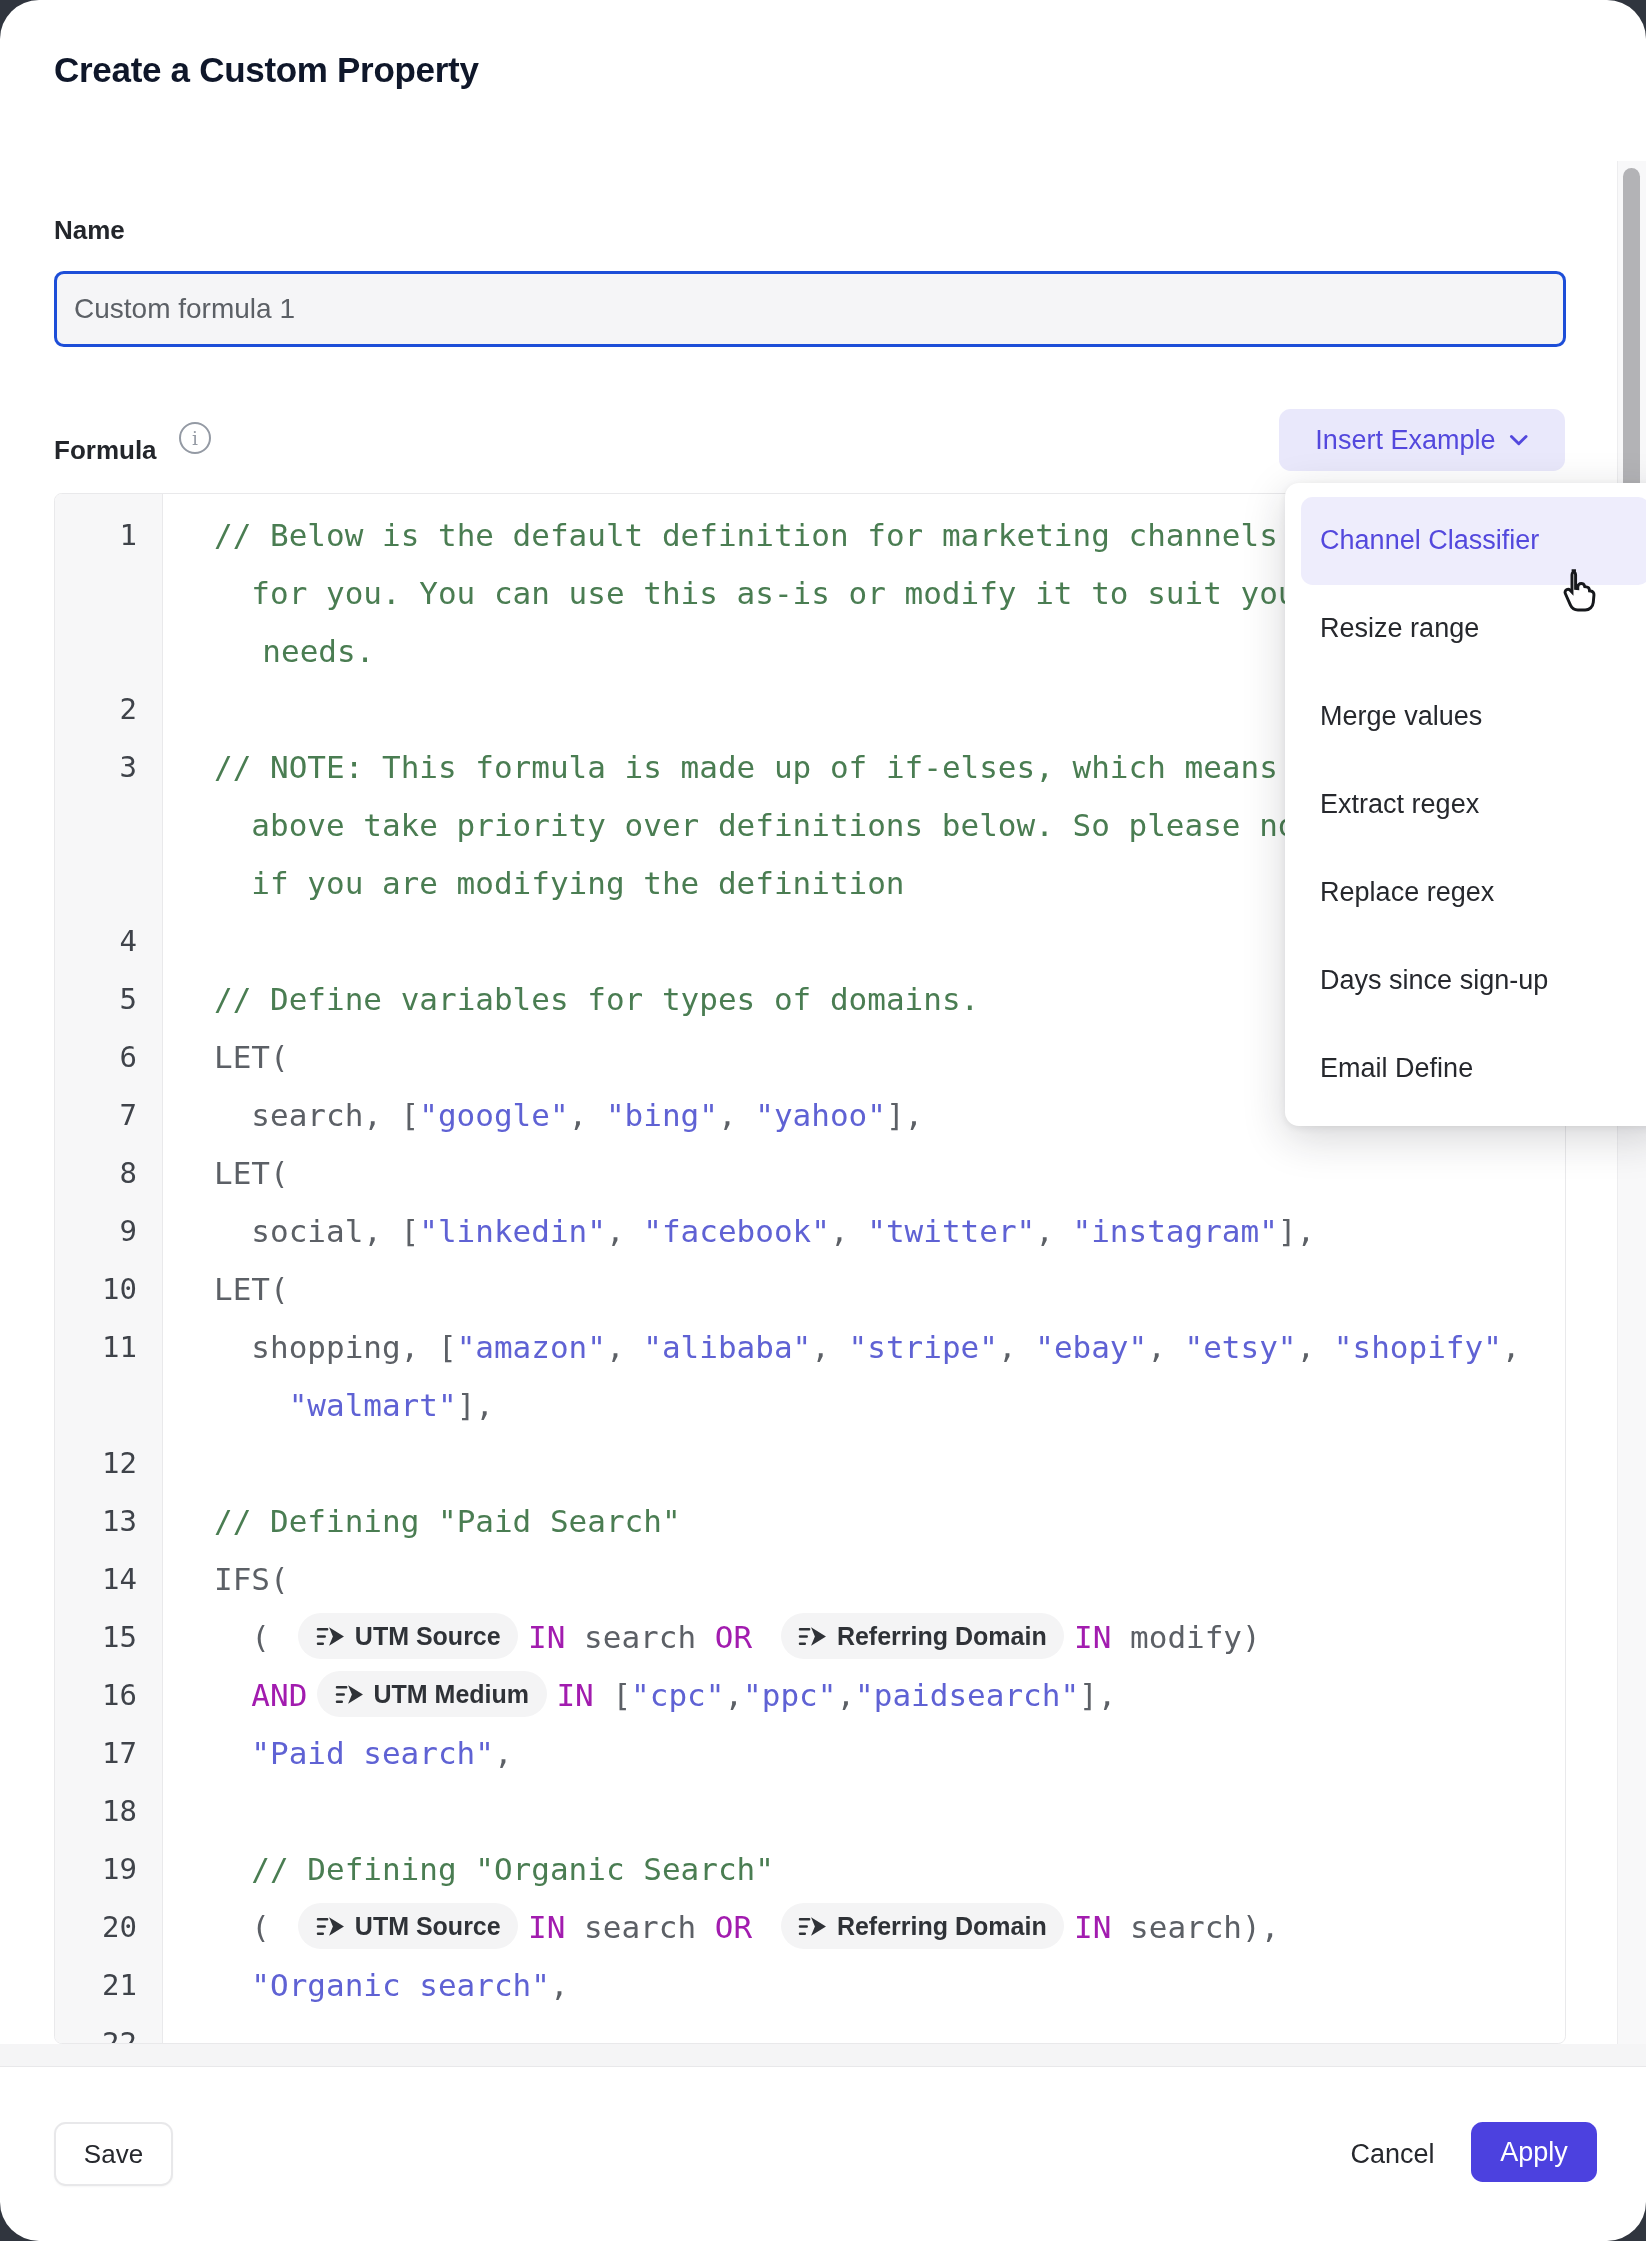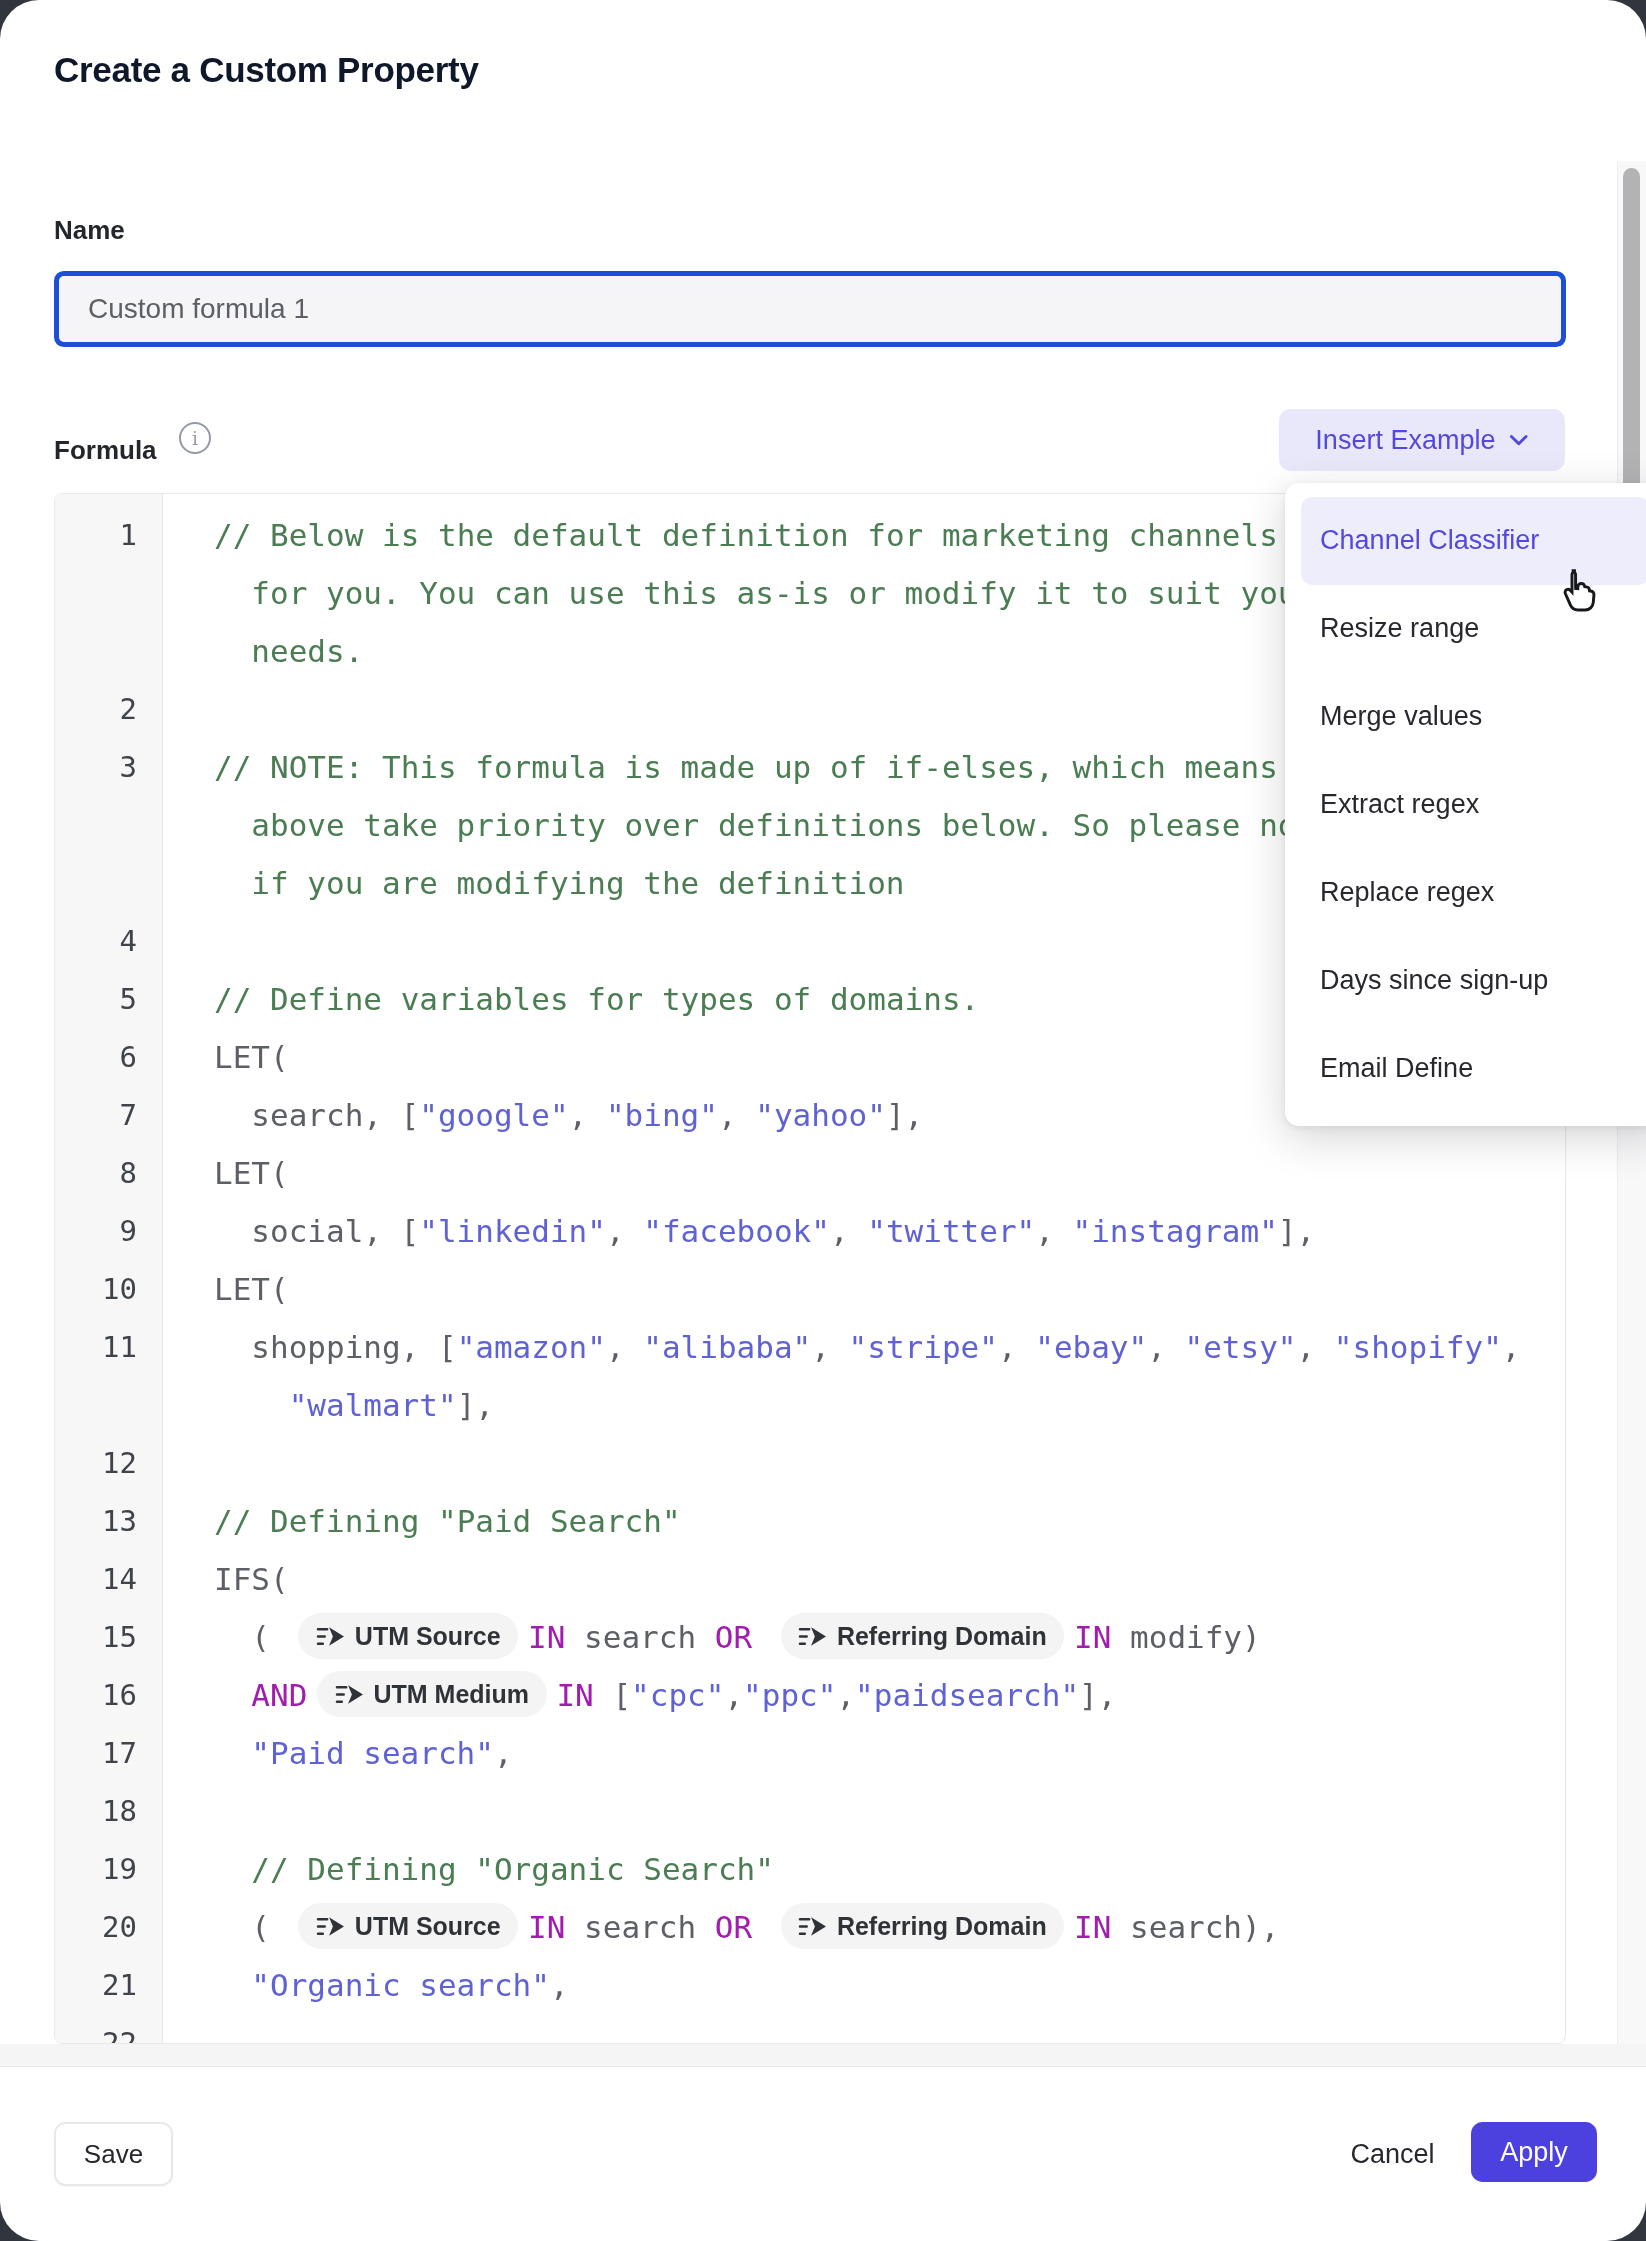--- a/index.html
+++ b/index.html
@@ -4,22 +4,22 @@
 <style>
   html,body{margin:0;padding:0;background:#30353e;}
   .stage{position:relative;width:1646px;height:2241px;background:var(--backdrop,#30353e);
          font-family:"Liberation Sans",sans-serif;overflow:hidden;}
   .modal{position:absolute;inset:0;background:#ffffff;border-radius:39px;overflow:hidden;}
 
   .title{position:absolute;left:54px;top:50px;font-size:35px;font-weight:700;color:#0f172a;letter-spacing:-0.3px;}
 
   .name-label{position:absolute;left:54px;top:215px;font-size:26px;font-weight:700;color:#23262b;}
   .name-input{position:absolute;left:54px;top:271px;width:1512px;height:76px;background:#f5f5f7;
-              border:5px solid #1d4ed8;border-radius:9.8px;display:flex;align-items:center;
-              padding:0 29px;box-sizing:border-box;font-size:28px;color:#5c6066;}
+              border:3px solid #1d4ed8;border-radius:9.8px;display:flex;align-items:center;
+              padding:0 17px;box-sizing:border-box;font-size:28px;color:#5c6066;}
 
   .formula-label{position:absolute;left:54px;top:435px;font-size:26px;font-weight:700;color:#23262b;}
   .info-icon{position:absolute;left:179px;top:422px;width:28px;height:28px;border:2.4px solid #949aa4;
              border-radius:50%;color:#949aa4;display:flex;align-items:center;justify-content:center;
              font-family:"DejaVu Serif",serif;font-size:18.5px;}
 
   .insert-btn{position:absolute;left:1279px;top:409px;width:286px;height:62px;border-radius:11.7px;
               background:var(--accent-light,#e9e8fb);color:var(--accent-text,#5348dd);
               font-family:"Liberation Sans",sans-serif;font-size:27px;font-weight:500;
               display:flex;align-items:center;justify-content:center;gap:13.7px;border:none;cursor:pointer;}
@@ -91,21 +91,21 @@
       <svg width="19.5" height="12.7" viewBox="0 0 20 13">
         <path d="M2.5 2.5 L10 10 L17.5 2.5" fill="none" stroke="#5348dd" stroke-width="3" stroke-linecap="round" stroke-linejoin="round"></path>
       </svg>
     </button>
 
     <div class="editor">
       <div class="gutter-bg"></div>
       <div class="code-rows">
           <div class="crow"><span class="ln">1</span><span class="ccode" style="padding-left: calc(0ch + 52px);"><span class="seg-c">// Below is the default definition for marketing channels</span></span></div>
           <div class="crow"><span class="ln"></span><span class="ccode" style="padding-left: calc(2ch + 52px);"><span class="seg-c">for you. You can use this as-is or modify it to suit you</span></span></div>
-          <div class="crow"><span class="ln"></span><span class="ccode" style="padding-left: calc(2ch + 52px);"><span class="seg-c">needs.</span></span></div>
+          <div class="crow"><span class="ln"></span><span class="ccode" style="padding-left: calc(2ch + 52px); margin-left: 11px;"><span class="seg-c">needs.</span></span></div>
           <div class="crow"><span class="ln">2</span><span class="ccode" style="padding-left: calc(0ch + 52px);"></span></div>
           <div class="crow"><span class="ln">3</span><span class="ccode" style="padding-left: calc(0ch + 52px);"><span class="seg-c">// NOTE: This formula is made up of if-elses, which means</span></span></div>
           <div class="crow"><span class="ln"></span><span class="ccode" style="padding-left: calc(2ch + 52px);"><span class="seg-c">above take priority over definitions below. So please no</span></span></div>
           <div class="crow"><span class="ln"></span><span class="ccode" style="padding-left: calc(2ch + 52px);"><span class="seg-c">if you are modifying the definition</span></span></div>
           <div class="crow"><span class="ln">4</span><span class="ccode" style="padding-left: calc(0ch + 52px);"></span></div>
           <div class="crow"><span class="ln">5</span><span class="ccode" style="padding-left: calc(0ch + 52px);"><span class="seg-c">// Define variables for types of domains.</span></span></div>
           <div class="crow"><span class="ln">6</span><span class="ccode" style="padding-left: calc(0ch + 52px);"><span class="seg-p">LET(</span></span></div>
           <div class="crow"><span class="ln">7</span><span class="ccode" style="padding-left: calc(2ch + 52px);"><span class="seg-p">search, [</span><span class="seg-s">"google"</span><span class="seg-p">, </span><span class="seg-s">"bing"</span><span class="seg-p">, </span><span class="seg-s">"yahoo"</span><span class="seg-p">],</span></span></div>
           <div class="crow"><span class="ln">8</span><span class="ccode" style="padding-left: calc(0ch + 52px);"><span class="seg-p">LET(</span></span></div>
           <div class="crow"><span class="ln">9</span><span class="ccode" style="padding-left: calc(2ch + 52px);"><span class="seg-p">social, [</span><span class="seg-s">"linkedin"</span><span class="seg-p">, </span><span class="seg-s">"facebook"</span><span class="seg-p">, </span><span class="seg-s">"twitter"</span><span class="seg-p">, </span><span class="seg-s">"instagram"</span><span class="seg-p">],</span></span></div>

